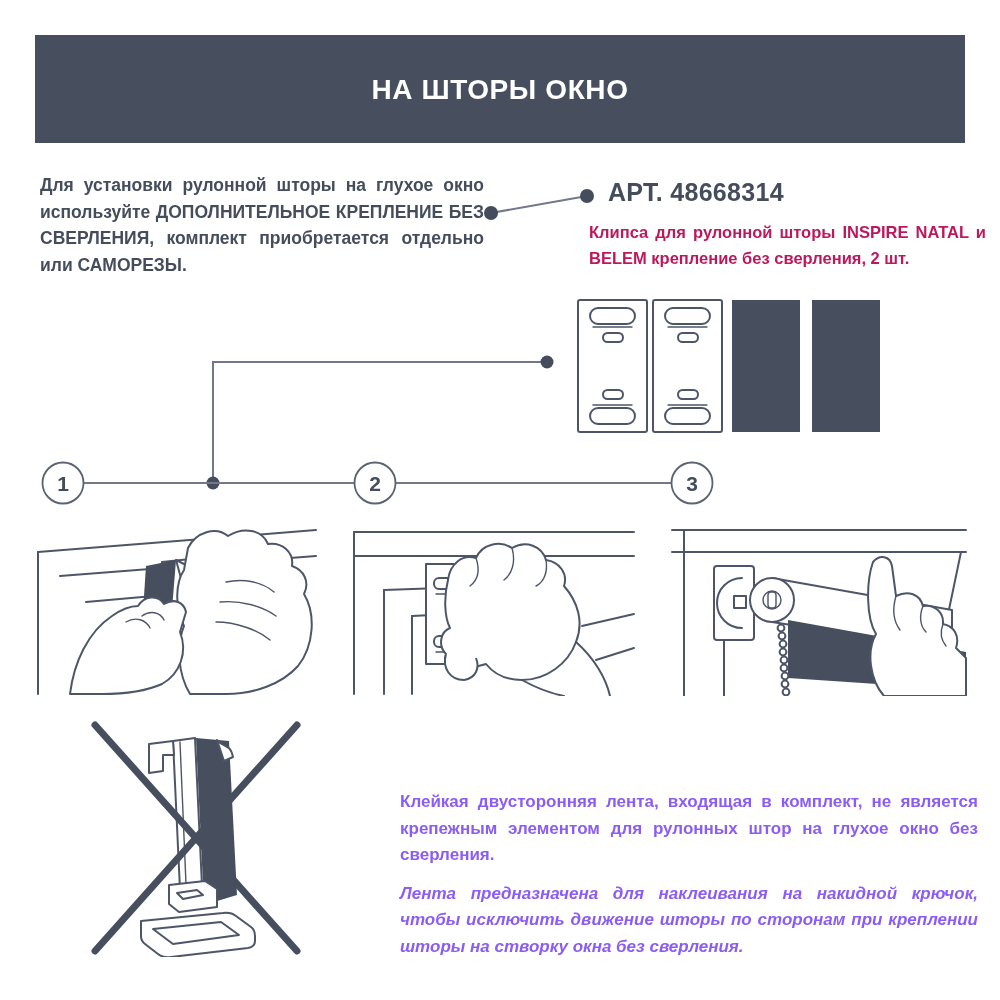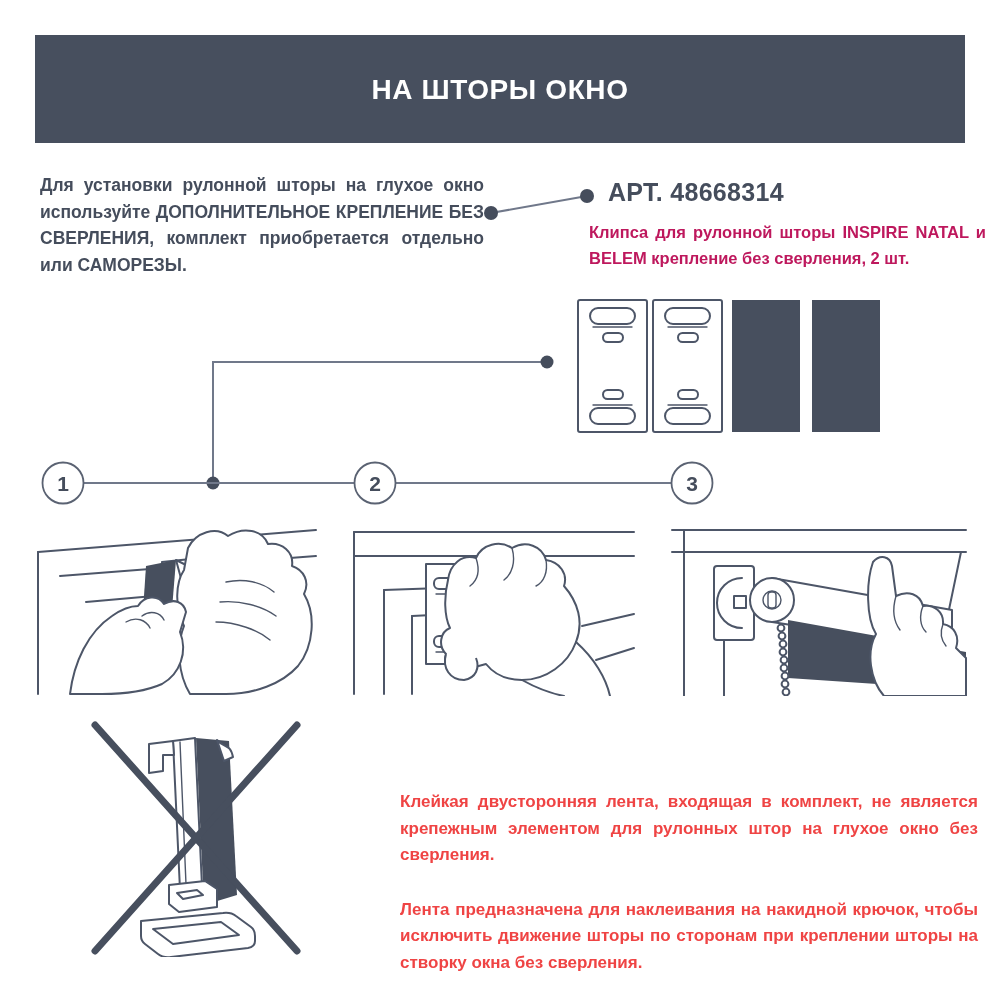--- a/index.html
+++ b/index.html
@@ -7,22 +7,22 @@
   .page{position:relative;width:1000px;height:1000px;background:#fff;overflow:hidden;color:#454d5c;}
   .header-band{position:absolute;left:35px;top:35px;width:930px;height:108px;background:#474f5e;
     display:flex;flex-direction:column;justify-content:center;align-items:center;}
   .header-band .t{color:#ffffff;font-weight:bold;font-size:28px;line-height:37px;letter-spacing:.6px;text-align:center;white-space:nowrap;}
   .intro-text{position:absolute;left:40px;top:172px;width:444px;font-size:17.5px;line-height:26.5px;
     font-weight:bold;text-align:justify;color:#454d5c;}
   .art-number{position:absolute;left:608px;top:178px;font-size:25px;font-weight:bold;color:#454d5c;letter-spacing:.3px;}
   .art-caption{position:absolute;left:580px;top:219px;width:397px;font-size:16.5px;line-height:26px;
     font-weight:bold;text-align:justify;color:#be185d;margin-left:9px;}
   .notes-block{position:absolute;left:400px;top:789px;width:578px;font-size:17px;line-height:26.5px;
-    font-weight:bold;text-align:justify;color:#ef4444;}
-  .notes-block .n2{margin-top:28px;}
+    font-weight:bold;text-align:justify;color:#8b5cf6;}
+  .notes-block .n2{margin-top:12px;font-style:italic;}
   svg{position:absolute;display:block;}
   .overlay{left:0;top:0;}
   .art-line{stroke:#70788a;stroke-width:2;fill:none;}
   .art-dot{fill:#454d5c;}
   .step-circle{fill:#ffffff;stroke:#5a6272;stroke-width:1.8;}
   .step-num{font-family:"Liberation Sans",sans-serif;font-weight:bold;font-size:21px;fill:#454d5c;text-anchor:middle;}
   .ln{stroke:#4d5668;stroke-width:2;fill:none;stroke-linecap:round;stroke-linejoin:round;}
   .lnthin{stroke:#4d5668;stroke-width:1.4;fill:none;stroke-linecap:round;stroke-linejoin:round;}
   .wh{fill:#ffffff;stroke:#4d5668;stroke-width:2;stroke-linejoin:round;}
   .dk{fill:#474f5e;stroke:none;}

